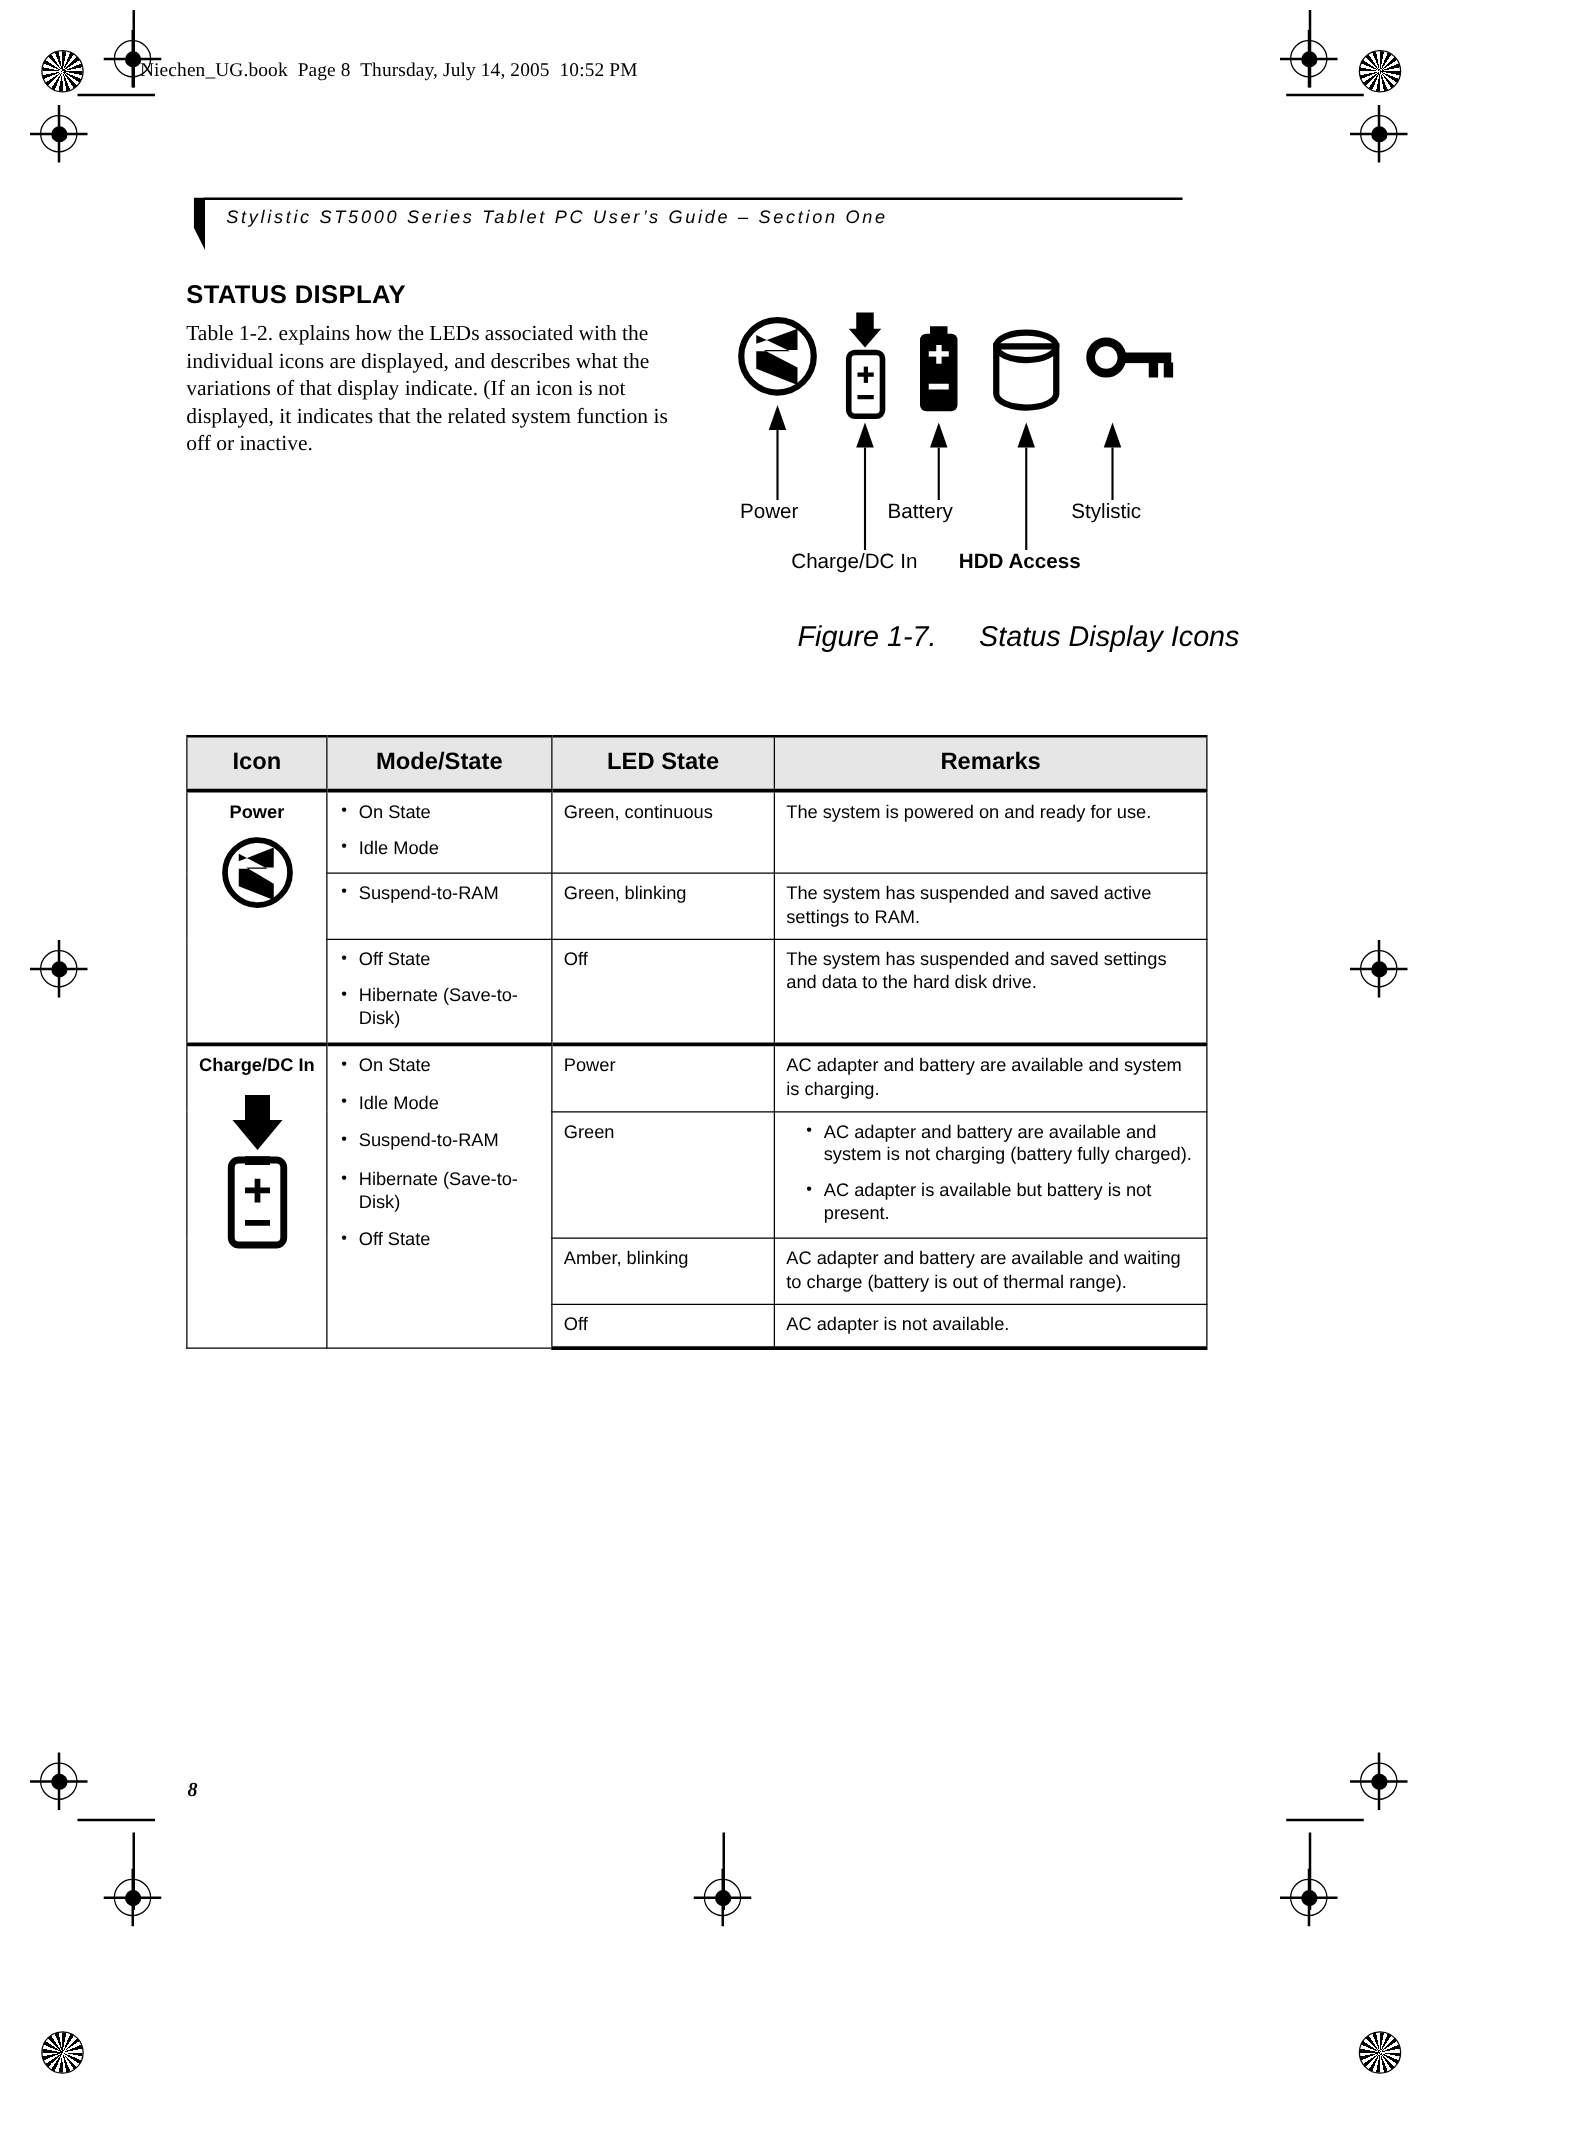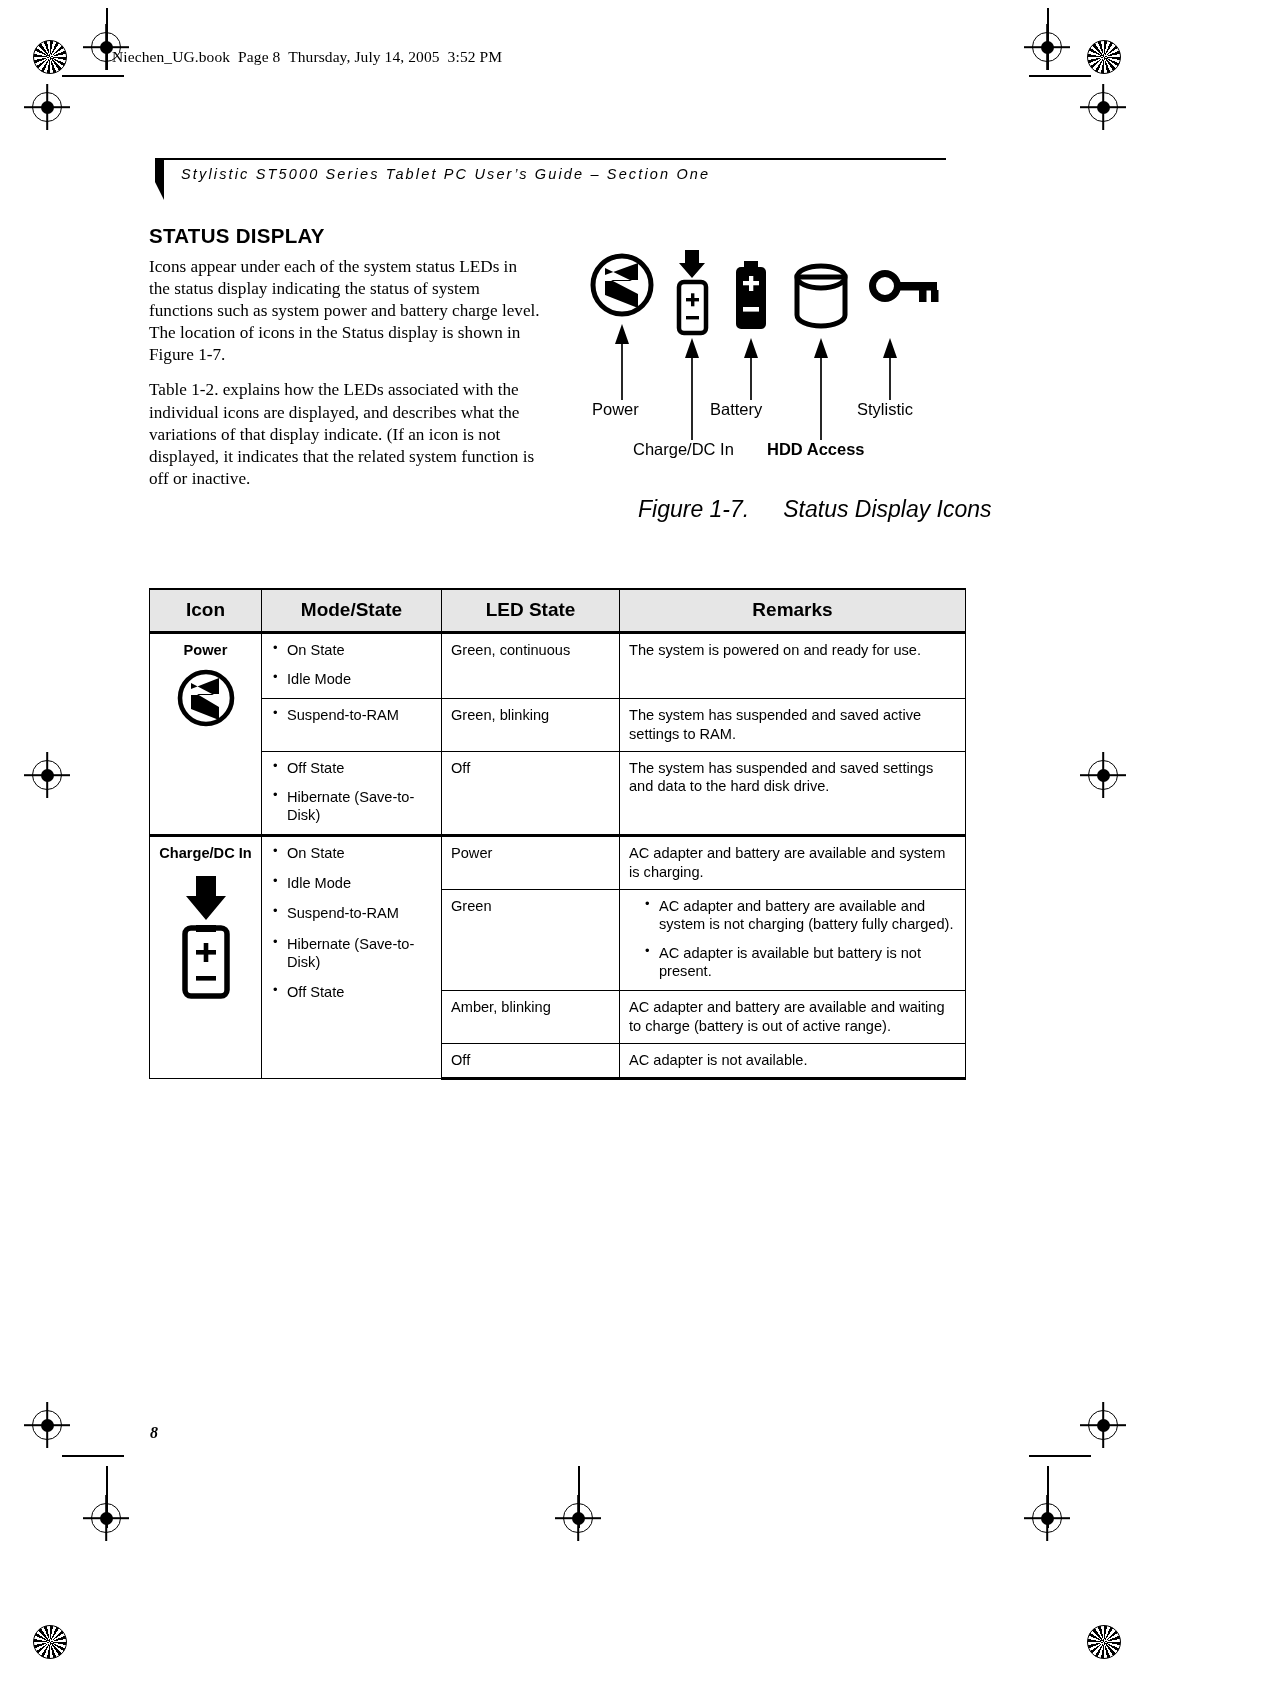--- a/index.html
+++ b/index.html
@@ -288,34 +288,33 @@
   <div class="trim-line" style="left:1047px; top:8px; width:1.6px; height:62px;"></div>
   <div class="trim-line" style="left:106px; top:1466px; width:1.6px; height:62px;"></div>
   <div class="trim-line" style="left:1047px; top:1466px; width:1.6px; height:62px;"></div>
   <div class="trim-line" style="left:578px; top:1466px; width:1.6px; height:62px;"></div>
   <div class="trim-line" style="left:62px; top:75px; width:62px; height:1.6px;"></div>
   <div class="trim-line" style="left:1029px; top:75px; width:62px; height:1.6px;"></div>
   <div class="trim-line" style="left:62px; top:1455px; width:62px; height:1.6px;"></div>
   <div class="trim-line" style="left:1029px; top:1455px; width:62px; height:1.6px;"></div>
   <div class="trim-line" style="left:106px; top:8px; width:1.6px; height:0;"></div>
 
-  <div class="book-header">Niechen_UG.book  Page 8  Thursday, July 14, 2005  3:52 PM</div>
+  <div class="book-header">Niechen_UG.book  Page 8  Thursday, July 14, 2005  10:52 PM</div>
 
   <div class="runhead-rule"></div>
   <div style="position:absolute; left:155px; top:158px;">
     <svg width="16" height="42" viewBox="0 0 16 42">
       <polygon points="0,0 9,0 9,42 0,24" fill="#000"></polygon>
     </svg>
   </div>
   <div class="runhead-text">Stylistic ST5000 Series Tablet PC User’s Guide – Section One</div>
 
   <div class="section-title">STATUS DISPLAY</div>
 
   <div class="body-col">
-    <p>Icons appear under each of the system status LEDs in the status display indicating the status of system functions such as system power and battery charge level. The location of icons in the Status display is shown in Figure 1-7.</p>
     <p>Table 1-2. explains how the LEDs associated with the individual icons are displayed, and describes what the variations of that display indicate. (If an icon is not displayed, it indicates that the related system function is off or inactive.</p>
   </div>
 
   <div class="figure-wrap">
     <svg class="fig-icons" width="400" height="230" viewBox="0 0 400 230">
 
       <g>
         <circle cx="47" cy="37" r="29" fill="none" stroke="#000" stroke-width="5"></circle>
         <path d="M 30 27 L 63 15 L 63 32 L 36 32 L 63 46 L 63 60 L 30 47 L 30 33 L 57 33 L 30 20 Z" fill="#000" transform="translate(0,0)"></path>
       </g>
@@ -462,21 +461,21 @@
         <td><span class="cell-text">Green</span></td>
         <td>
           <ul class="bullets" style="padding-left:14px;">
             <li>AC adapter and battery are available and system is not charging (battery fully charged).</li>
             <li>AC adapter is available but battery is not present.</li>
           </ul>
         </td>
       </tr>
       <tr>
         <td><span class="cell-text">Amber, blinking</span></td>
-        <td><span class="cell-text">AC adapter and battery are available and waiting to charge (battery is out of active range).</span></td>
+        <td><span class="cell-text">AC adapter and battery are available and waiting to charge (battery is out of thermal range).</span></td>
       </tr>
       <tr class="last-row">
         <td><span class="cell-text">Off</span></td>
         <td><span class="cell-text">AC adapter is not available.</span></td>
       </tr>
     </tbody>
   </table>
 
   <div class="page-number">8</div>
 

